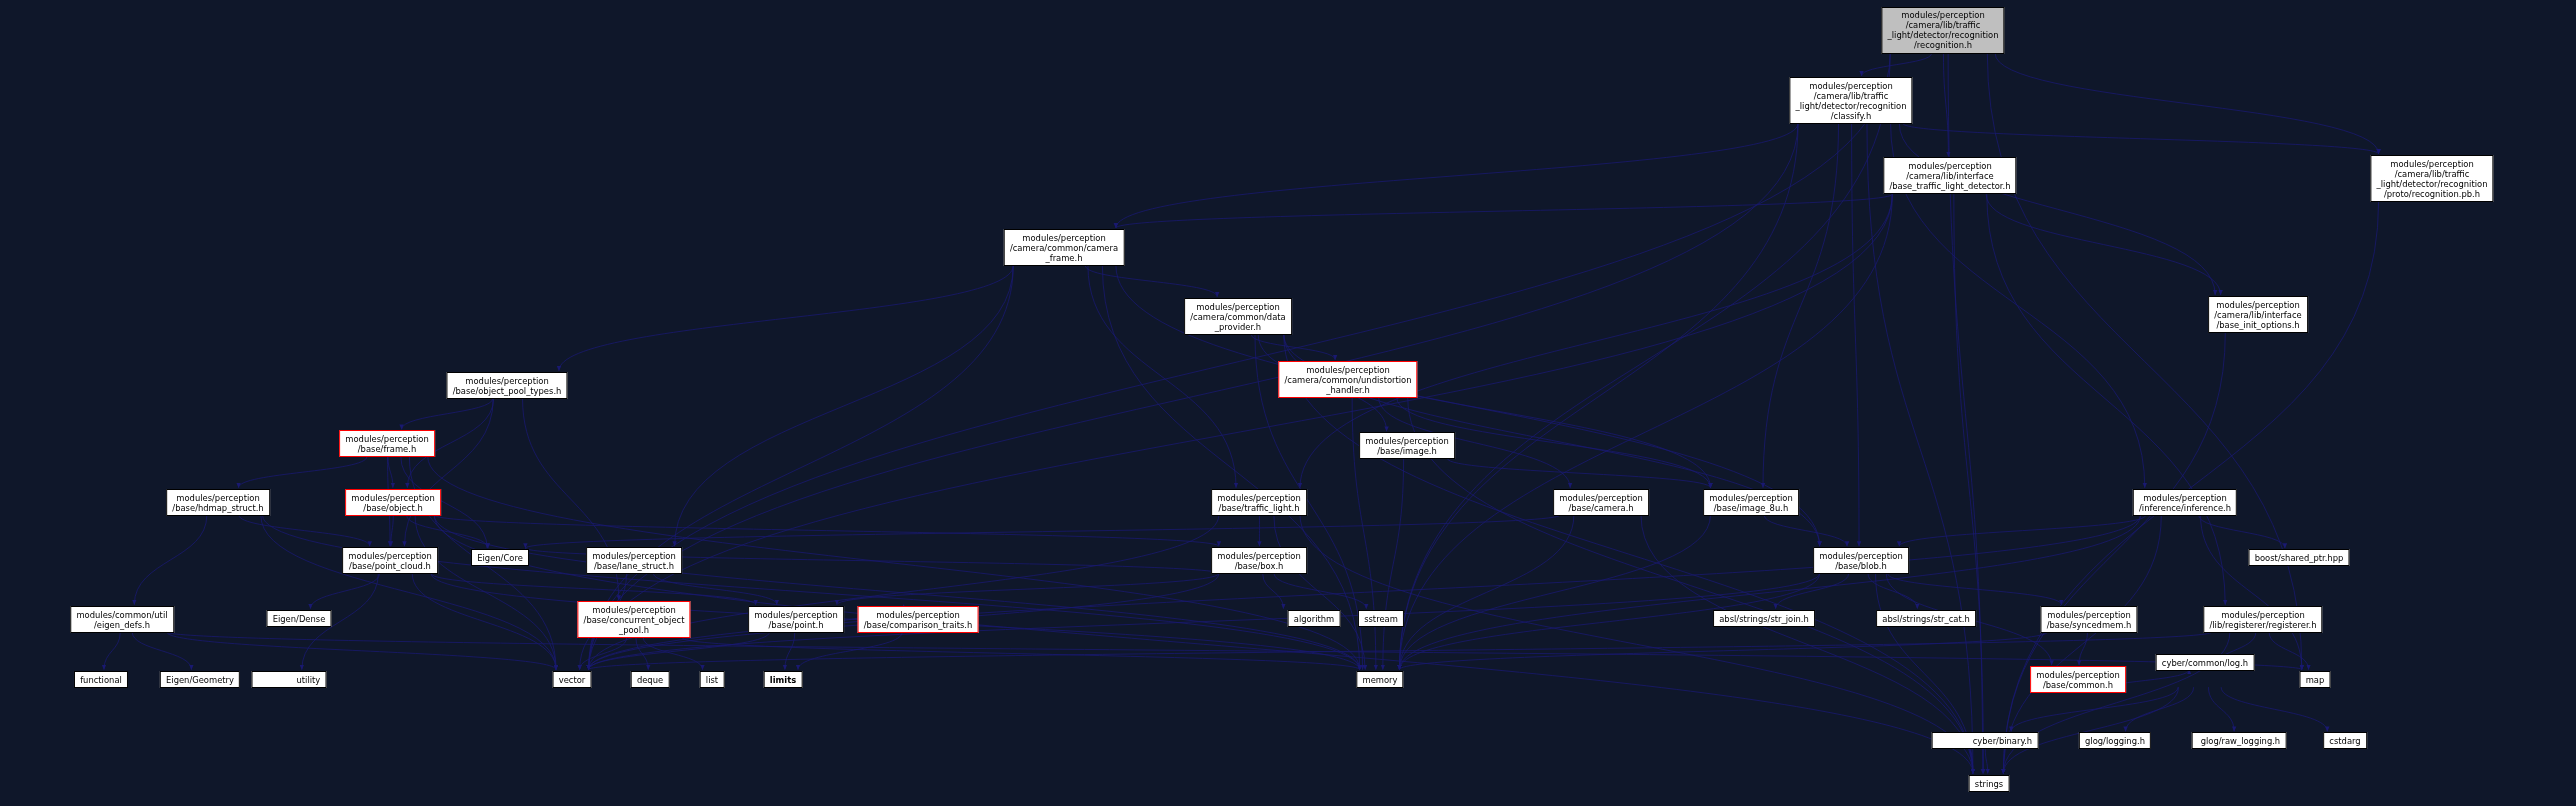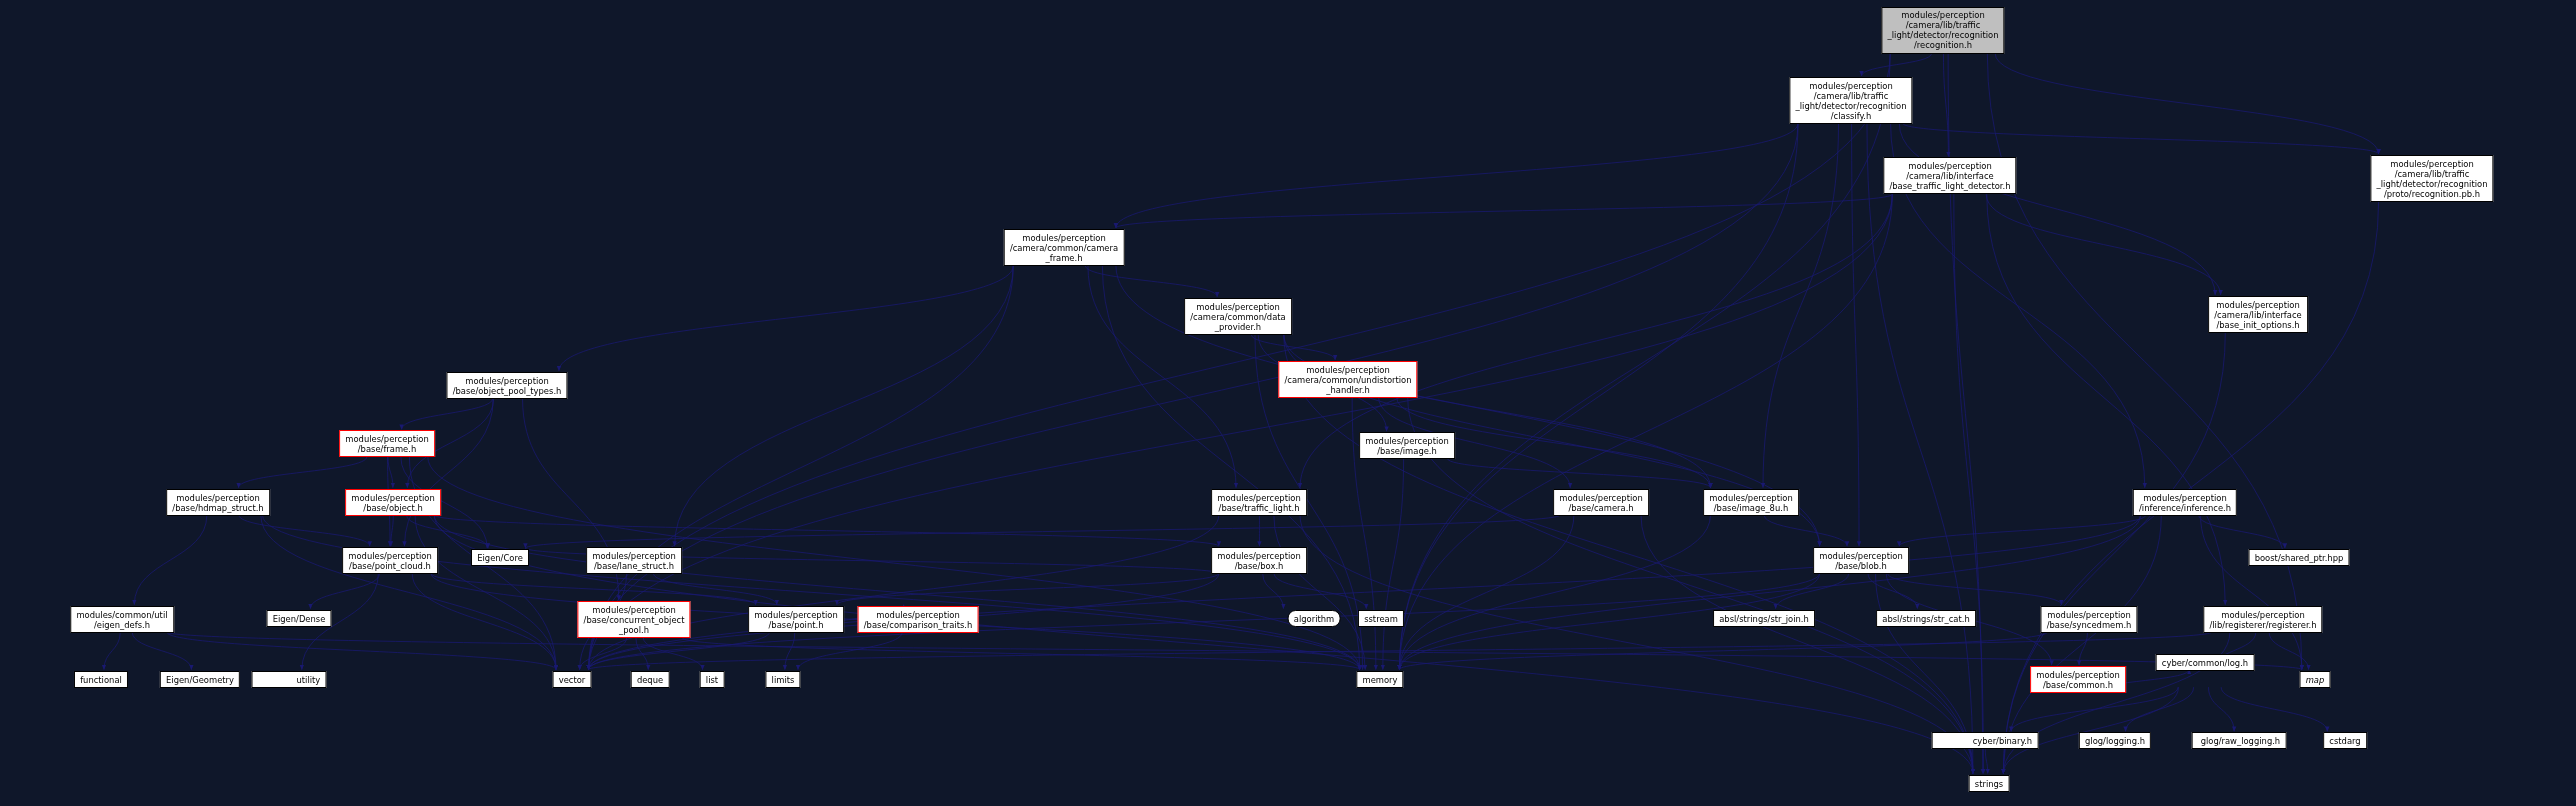--- a/index.html
+++ b/index.html
@@ -243,39 +243,39 @@
     <div class="node file" style="left: 122px; top: 606px;">modules/common/util
 /eigen_defs.h</div>
     <div class="node system" style="left: 299px; top: 610px;">Eigen/Dense</div>
     <div class="node truncated" style="left: 634px; top: 601px;">modules/perception
 /base/concurrent_object
 _pool.h</div>
     <div class="node file" style="left: 796px; top: 606px;">modules/perception
 /base/point.h</div>
     <div class="node truncated" style="left: 918px; top: 606px;">modules/perception
 /base/comparison_traits.h</div>
-    <div class="node system" style="left: 1314px; top: 610px; border-radius: 8px;">algorithm</div>
+    <div class="node system" style="left: 1314px; top: 610px;">algorithm</div>
     <div class="node system" style="left: 1381px; top: 610px;">sstream</div>
     <div class="node system" style="left: 1764px; top: 610px;">absl/strings/str_join.h</div>
     <div class="node system" style="left: 1926px; top: 610px;">absl/strings/str_cat.h</div>
     <div class="node file" style="left: 2089px; top: 606px;">modules/perception
 /base/syncedmem.h</div>
     <div class="node file" style="left: 2263px; top: 606px;">modules/perception
 /lib/registerer/registerer.h</div>
     <div class="node system" style="left: 101px; top: 671px;">functional</div>
     <div class="node system" style="left: 200px; top: 671px;">Eigen/Geometry</div>
     <div class="node system" style="left: 289px; top: 671px; padding-left: 44px;">utility</div>
     <div class="node system" style="left: 572px; top: 671px;">vector</div>
     <div class="node system" style="left: 650px; top: 671px;">deque</div>
     <div class="node system" style="left: 712px; top: 671px;">list</div>
-    <div class="node system" style="left: 783px; top: 671px;">limits</div>
+    <div class="node system" style="left: 783px; top: 671px; font-weight: bold;">limits</div>
     <div class="node system" style="left: 1380px; top: 671px;">memory</div>
     <div class="node truncated" style="left: 2078px; top: 666px;">modules/perception
 /base/common.h</div>
     <div class="node file" style="left: 2205px; top: 654px;">cyber/common/log.h</div>
-    <div class="node system" style="left: 2315px; top: 671px; font-style: italic;">map</div>
+    <div class="node system" style="left: 2315px; top: 671px;">map</div>
     <div class="node file" style="left: 1985px; top: 732px; padding-left: 40px;">cyber/binary.h</div>
     <div class="node system" style="left: 2115px; top: 732px;">glog/logging.h</div>
     <div class="node system" style="left: 2239px; top: 732px; padding-left: 8px;">glog/raw_logging.h</div>
     <div class="node system" style="left: 2345px; top: 732px;">cstdarg</div>
     <div class="node system" style="left: 1989px; top: 775px;">strings</div>
   </div>
 
 
 </body></html>

